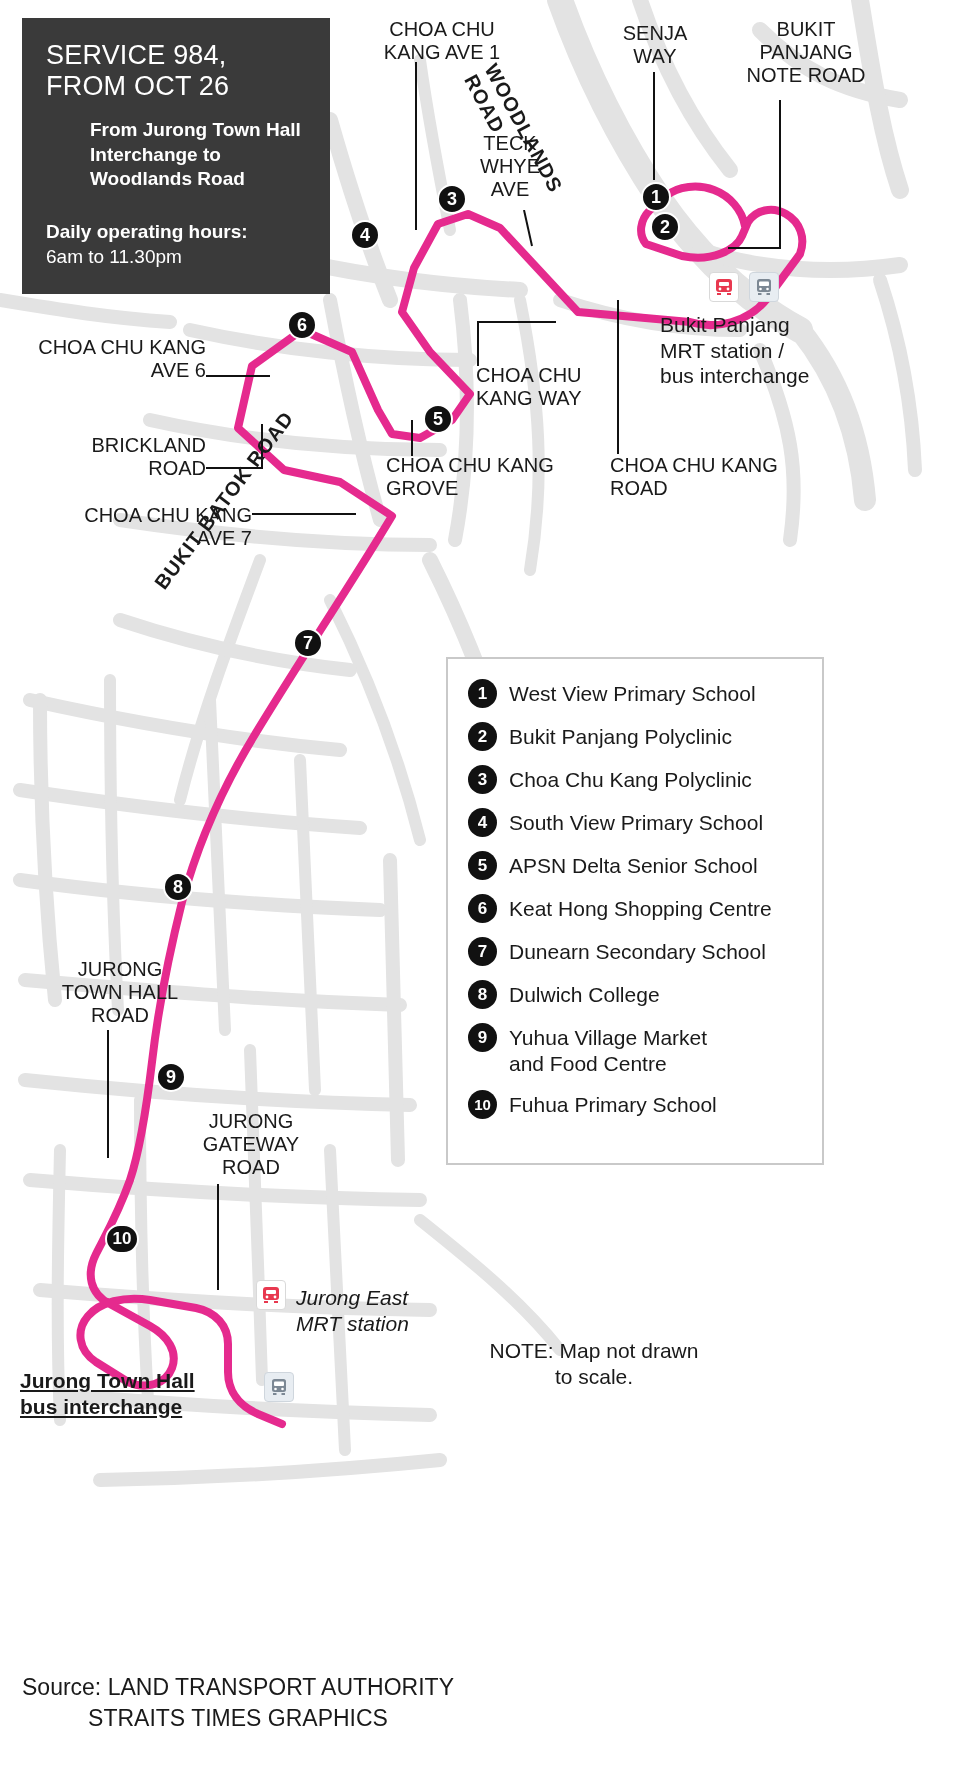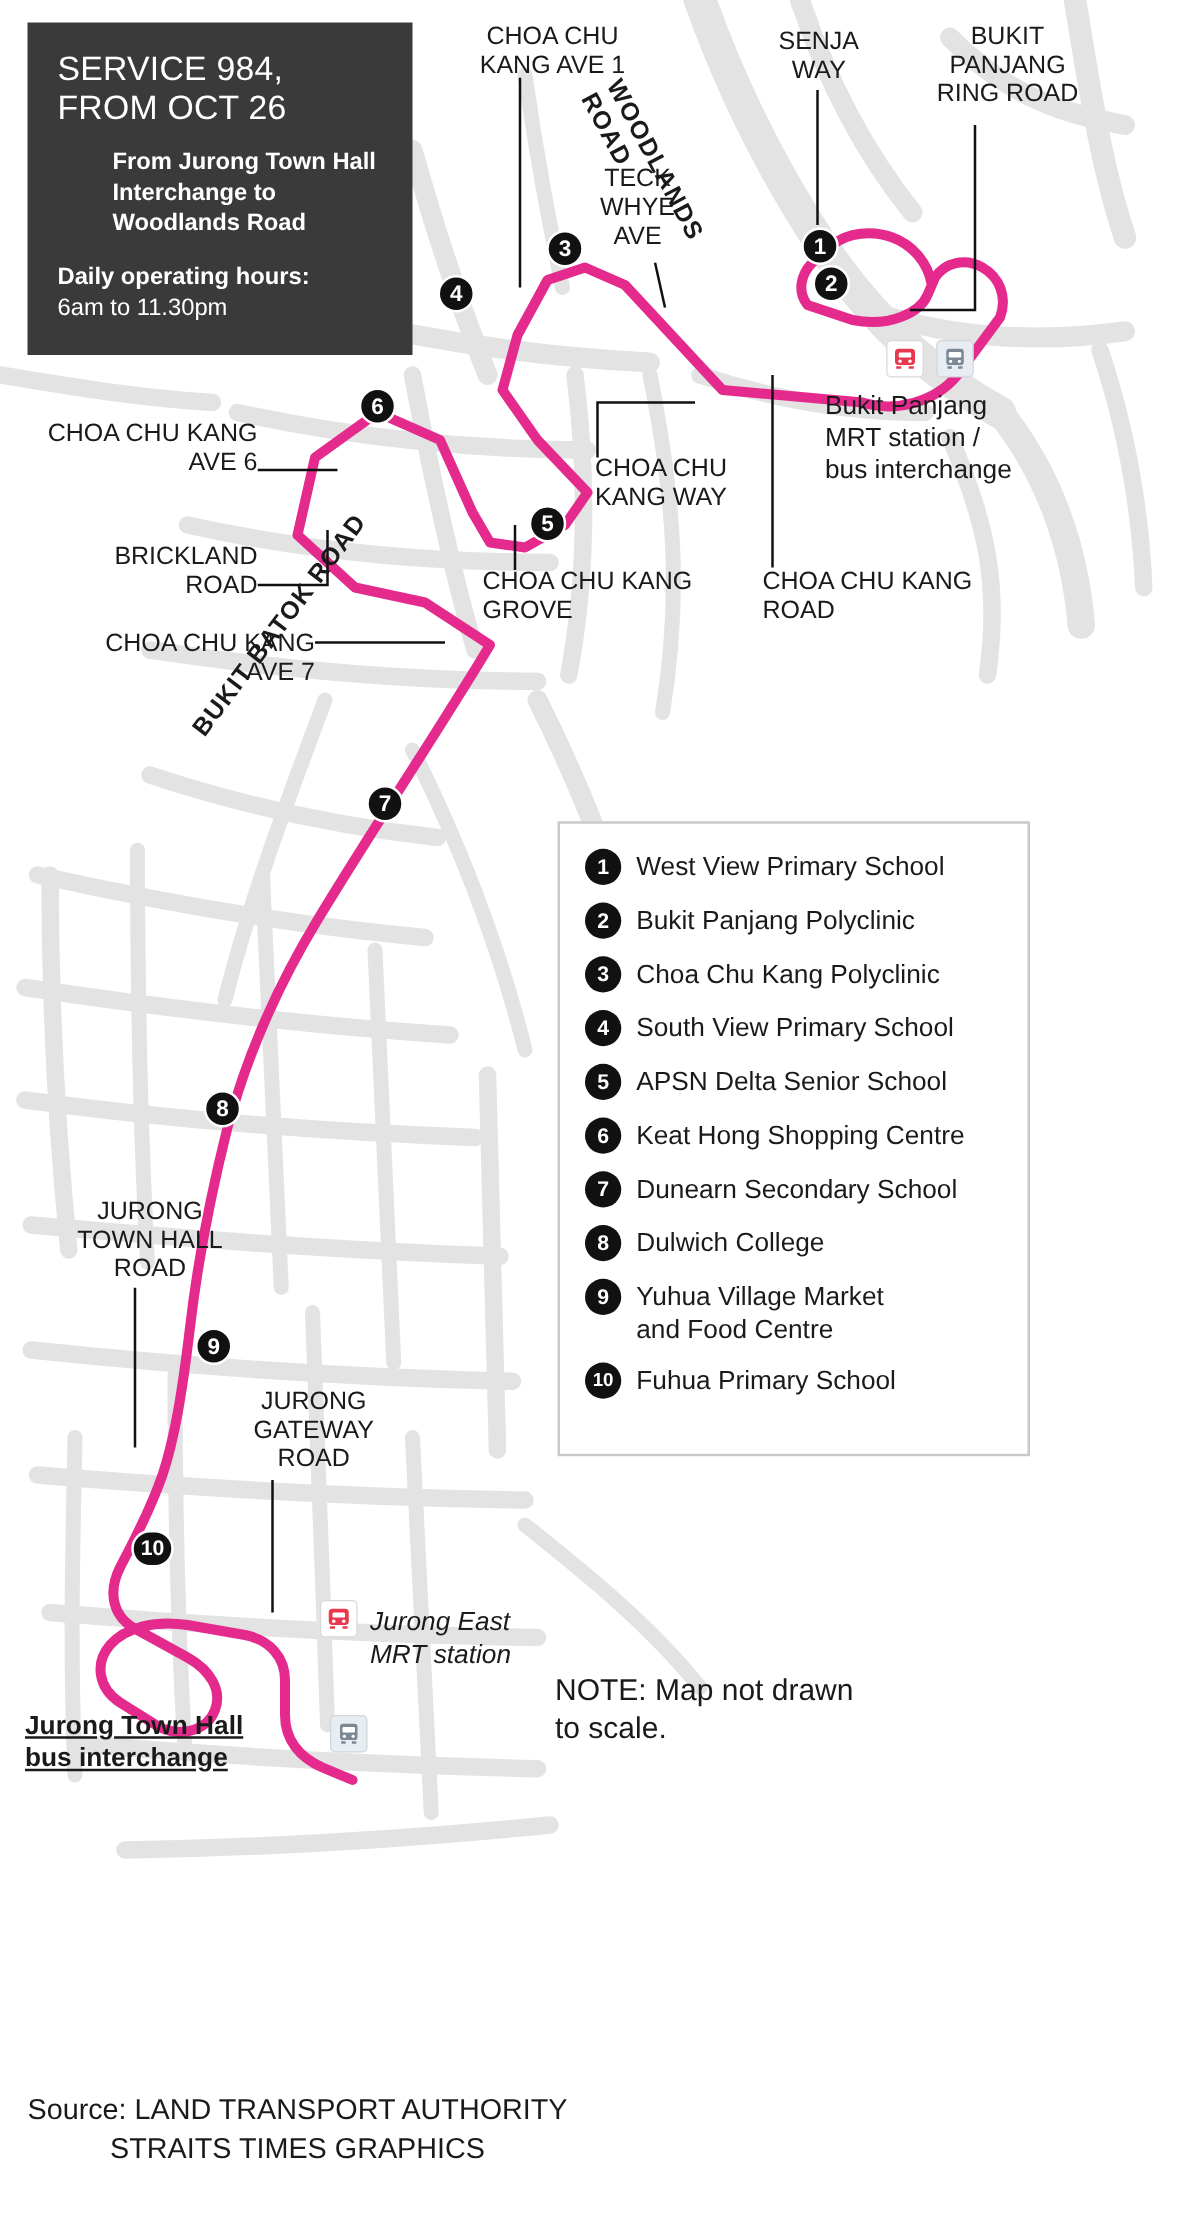--- a/index.html
+++ b/index.html
@@ -46,21 +46,21 @@
   .title-panel .sub {
     font-size: 19px;
     line-height: 1.3;
     margin-top: 16px;
     font-weight: bold;
     margin-left: 44px;
   }
   .title-panel .hours-label {
     font-size: 19px;
     font-weight: bold;
-    margin-top: 18px;
+    margin-top: 28px;
     line-height: 1.3;
   }
   .title-panel .hours-value {
     font-size: 19px;
     line-height: 1.3;
   }
 
   
   .maplabel {
     position: absolute;
@@ -147,24 +147,25 @@
     box-sizing: border-box;
     display: flex;
     align-items: center;
     justify-content: center;
   }
   .icon-mrt { background: #e8edf2; border: 1px solid #cfd6dd; }
   .icon-bus { background: #e8edf2; border: 1px solid #cfd6dd; }
 
   .note {
     position: absolute;
-    font-size: 24px;
+    font-size: 21px;
     line-height: 1.25;
     white-space: pre-line;
     color: #1a1a1a;
+    text-align: center;
   }
 
   .station-label {
     position: absolute;
     font-size: 21px;
     line-height: 1.22;
     white-space: pre-line;
     color: #1a1a1a;
   }
   .station-label.bold { font-weight: bold; text-align: left; text-decoration: underline; }
@@ -304,21 +305,21 @@
   </svg>
 
   <div class="maplabel c" style="left:600px; top:22px; width:110px;">SENJA
 WAY</div>
   <svg style="position:absolute; left:648px; top:72px; width:12px; height:110px;">
     <line x1="6" y1="0" x2="6" y2="108" stroke="#111" stroke-width="2"></line>
   </svg>
 
   <div class="maplabel c" style="left:726px; top:18px; width:160px;">BUKIT
 PANJANG
-RING ROAD</div>
+NOTE ROAD</div>
   <svg style="position:absolute; left:720px; top:100px; width:120px; height:150px;">
     <path d="M60 0 L60 148 L8 148" stroke="#111" stroke-width="2" fill="none"></path>
   </svg>
 
   <div class="maplabel c" style="left:460px; top:132px; width:100px;">TECK
 WHYE
 AVE</div>
   <svg style="position:absolute; left:510px; top:210px; width:30px; height:40px;">
     <line x1="14" y1="0" x2="22" y2="36" stroke="#111" stroke-width="2"></line>
   </svg>

